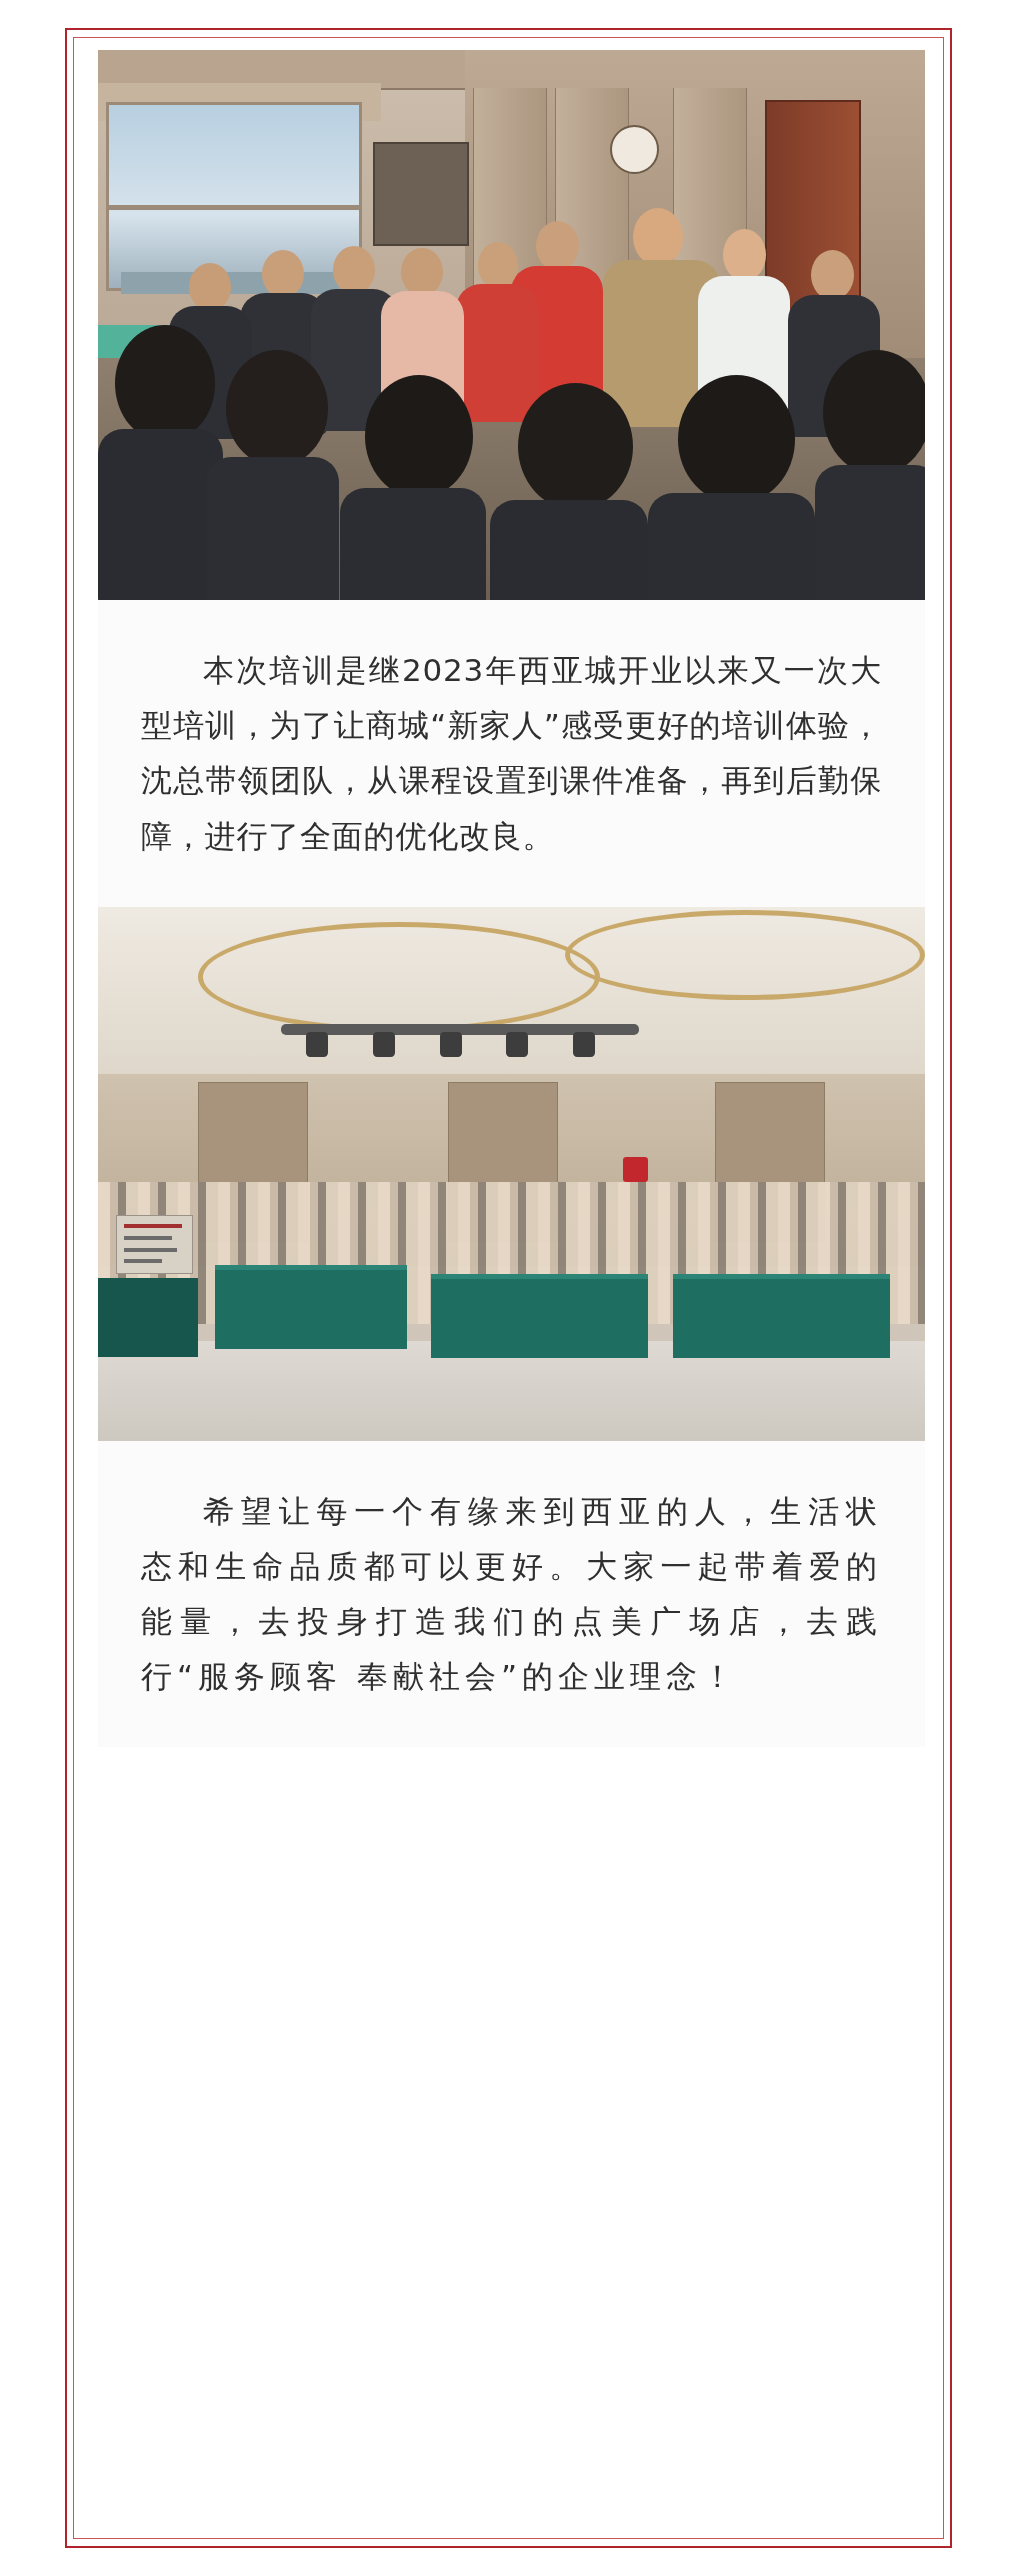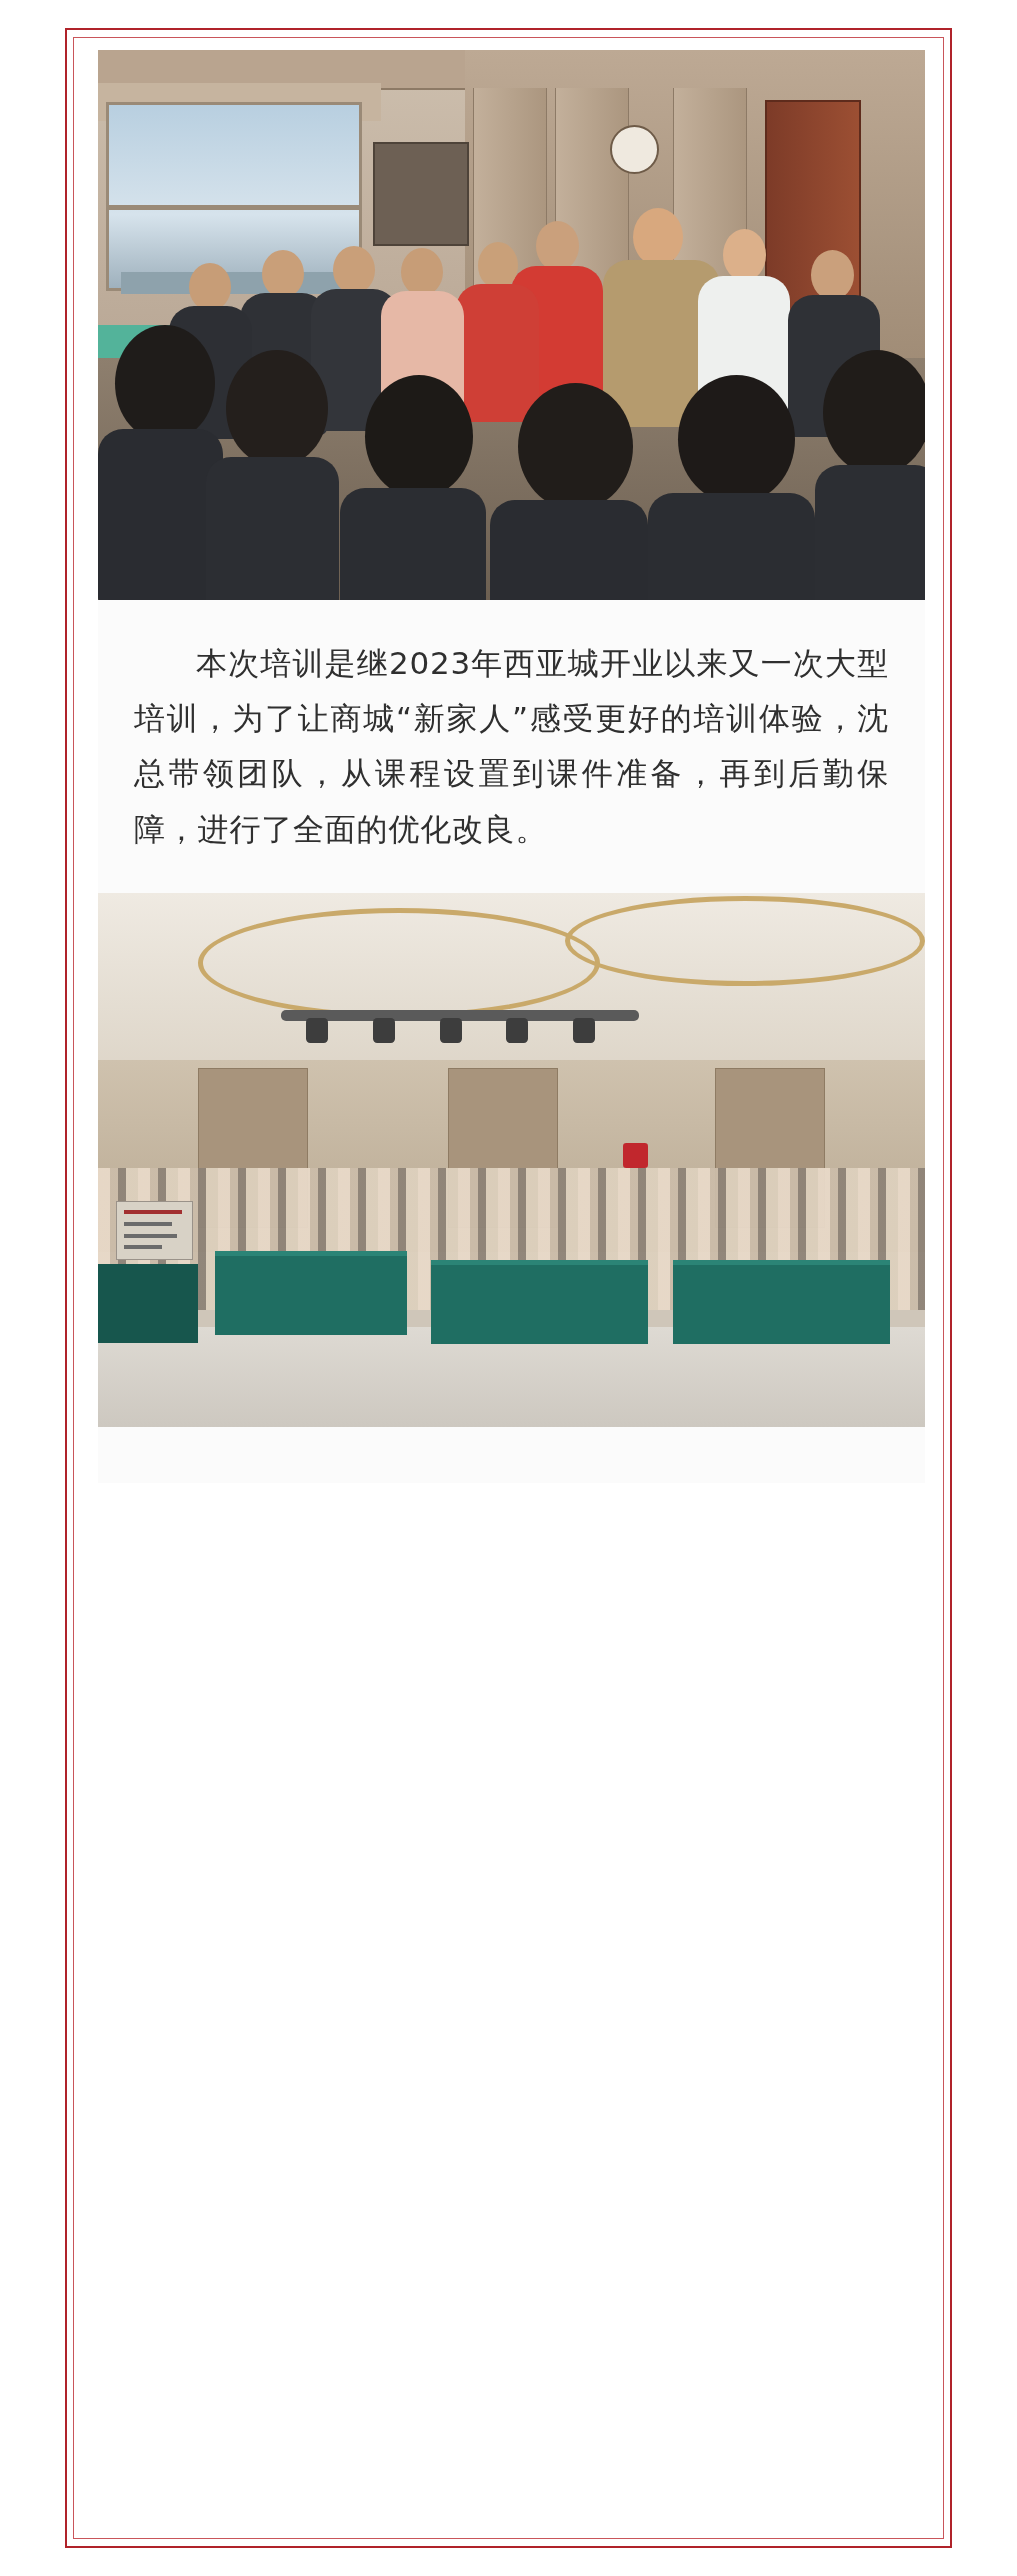--- a/index.html
+++ b/index.html
@@ -65,21 +65,21 @@
     padding: 28px 28px 28px 28px;
     box-sizing: border-box;
   }
   .para {
     font-family: "DejaVu Sans", sans-serif;
     font-size: 31px;
     line-height: 1.78;
     color: #2f2f2f;
     text-indent: 2em;
     letter-spacing: 0.8px;
-    margin: 8px;
+    margin: 15px;
     text-align: justify;
   }
   .para + .para { margin-top: 0; }
 
   .spaced {
     letter-spacing: 5px;
   }
 
   
   .p1-bg {
@@ -324,17 +324,18 @@
 
       <div class="p2-banner">
         <div class="p2-banner-line" style="top:8.3px;width:58px;"></div>
         <div class="p2-banner-line" style="top:20px;width:48px;background:#6b6b6b;"></div>
         <div class="p2-banner-line" style="top:32px;width:53px;background:#6b6b6b;"></div>
         <div class="p2-banner-line" style="top:43px;width:38px;background:#6b6b6b;"></div>
       </div>
     </div>
 
     <div class="textblock">
+      <p class="para spaced">希望让每一个有缘来到西亚的人，生活状态和生命品质都可以更好。大家一起带着爱的能量，去投身打造我们的点美广场店，去践行“服务顾客 奉献社会”的企业理念！</p>
     </div>
 
   </div>
 </div>
 
 
 </body></html>

